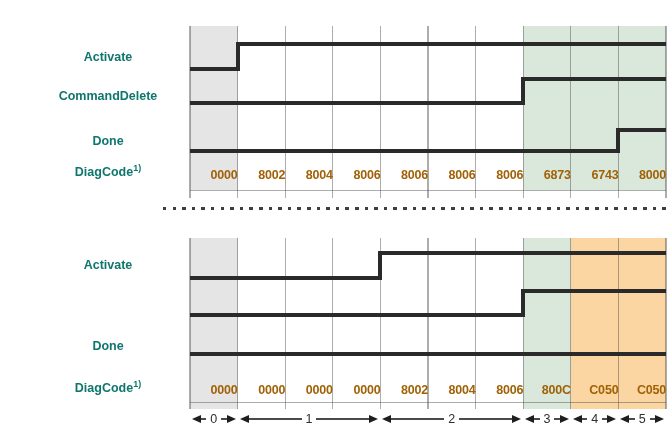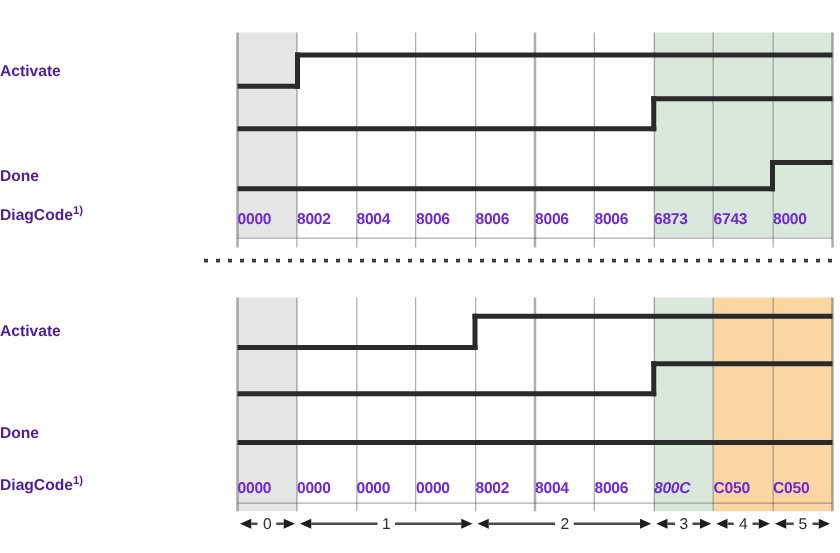--- a/index.html
+++ b/index.html
@@ -6,47 +6,48 @@
   .stage{
     position:relative;width:672px;height:442px;background:#fff;
     font-family:"Liberation Sans",sans-serif;overflow:hidden;
   }
   .abs{position:absolute;}
   .title{
     position:absolute;font-size:15px;color:#4d4d4d;letter-spacing:0.2px;
     white-space:nowrap;
   }
   .sig-label{
-    position:absolute;left:0;width:182px;height:16px;line-height:16px;
-    text-align:left;font-weight:bold;font-size:12.5px;color:#4c1d95;
+    position:absolute;left:17px;width:182px;height:16px;line-height:16px;
+    text-align:center;font-weight:bold;font-size:12.5px;color:#0f766e;
     white-space:nowrap;
   }
   .sig-label sup{font-size:9px;font-weight:bold;line-height:0;}
   .cell{
-    text-align:left;font-weight:bold;font-size:12.5px;height:16px;
-    line-height:16px;color:#6d28d9;letter-spacing:-0.2px;
+    text-align:right;font-weight:bold;font-size:12.5px;height:16px;
+    line-height:16px;color:#a16207;letter-spacing:-0.2px;
   }
   .dotted-sep{
     position:absolute;left:163px;top:207px;width:505px;height:3px;
     background:repeating-linear-gradient(90deg,#3e3e3e 0 3.5px,transparent 3.5px 9.6px);
   }
   .axis-seg{position:absolute;height:16px;display:flex;align-items:center;}
   .tri{width:0;height:0;border-top:4.5px solid transparent;border-bottom:4.5px solid transparent;flex:none;}
   .tri-l{border-right:9px solid #1e1e1e;}
   .tri-r{border-left:9px solid #1e1e1e;}
   .axline{flex:1 1 0;height:1.6px;background:#4a4a4a;min-width:2px;}
   .axlabel{flex:none;padding:0 4px;font-size:12.5px;color:#2e2e2e;line-height:16px;}
 </style>
 </head>
 <body>
 
 <div class="stage" id="stage">
 
 
   <div class="sig-label" style="top:49px">Activate</div>
+  <div class="sig-label" style="top:88px">CommandDelete</div>
   <div class="sig-label" style="top:133px">Done</div>
   <div class="sig-label" style="top:164px"><span>DiagCode</span><sup>1)</sup></div>
 
   <div class="sig-label" style="top:257px">Activate</div>
   <div class="sig-label" style="top:338px">Done</div>
   <div class="sig-label" style="top:380px"><span>DiagCode</span><sup>1)</sup></div>
 
   <div class="dotted-sep"></div>
 <div class="abs" style="left: 190px; top: 26px; width: 47.6px; height: 164px; background: rgb(229, 229, 229);"></div>
     <div class="abs" style="left: 523.2px; top: 26px; width: 47.6px; height: 164px; background: rgb(217, 232, 219);"></div>
@@ -106,21 +107,21 @@
     <div class="abs" style="left: 521.2px; top: 289px; width: 4px; height: 28.3px; background: rgb(42, 42, 42);"></div>
     <div class="abs" style="left: 521.2px; top: 289px; width: 144.8px; height: 4px; background: rgb(42, 42, 42);"></div>
     <div class="abs" style="left: 190px; top: 352px; width: 476px; height: 4px; background: rgb(42, 42, 42);"></div>
     <div class="abs cell" style="left: 190px; top: 382px; width: 47.6px;">0000</div>
     <div class="abs cell" style="left: 237.6px; top: 382px; width: 47.6px;">0000</div>
     <div class="abs cell" style="left: 285.2px; top: 382px; width: 47.6px;">0000</div>
     <div class="abs cell" style="left: 332.8px; top: 382px; width: 47.6px;">0000</div>
     <div class="abs cell" style="left: 380.4px; top: 382px; width: 47.6px;">8002</div>
     <div class="abs cell" style="left: 428px; top: 382px; width: 47.6px;">8004</div>
     <div class="abs cell" style="left: 475.6px; top: 382px; width: 47.6px;">8006</div>
-    <div class="abs cell" style="left: 523.2px; top: 382px; width: 47.6px; font-style: italic;">800C</div>
+    <div class="abs cell" style="left: 523.2px; top: 382px; width: 47.6px;">800C</div>
     <div class="abs cell" style="left: 570.8px; top: 382px; width: 47.6px;">C050</div>
     <div class="abs cell" style="left: 618.4px; top: 382px; width: 47.6px;">C050</div>
     <div class="axis-seg" style="left: 192px; top: 411px; width: 43.6px;">
       <span class="tri tri-l"></span>
       <span class="axline"></span>
       <span class="axlabel">0</span>
       <span class="axline"></span>
       <span class="tri tri-r"></span>
     </div>
     <div class="axis-seg" style="left: 239.6px; top: 411px; width: 138.8px;">

